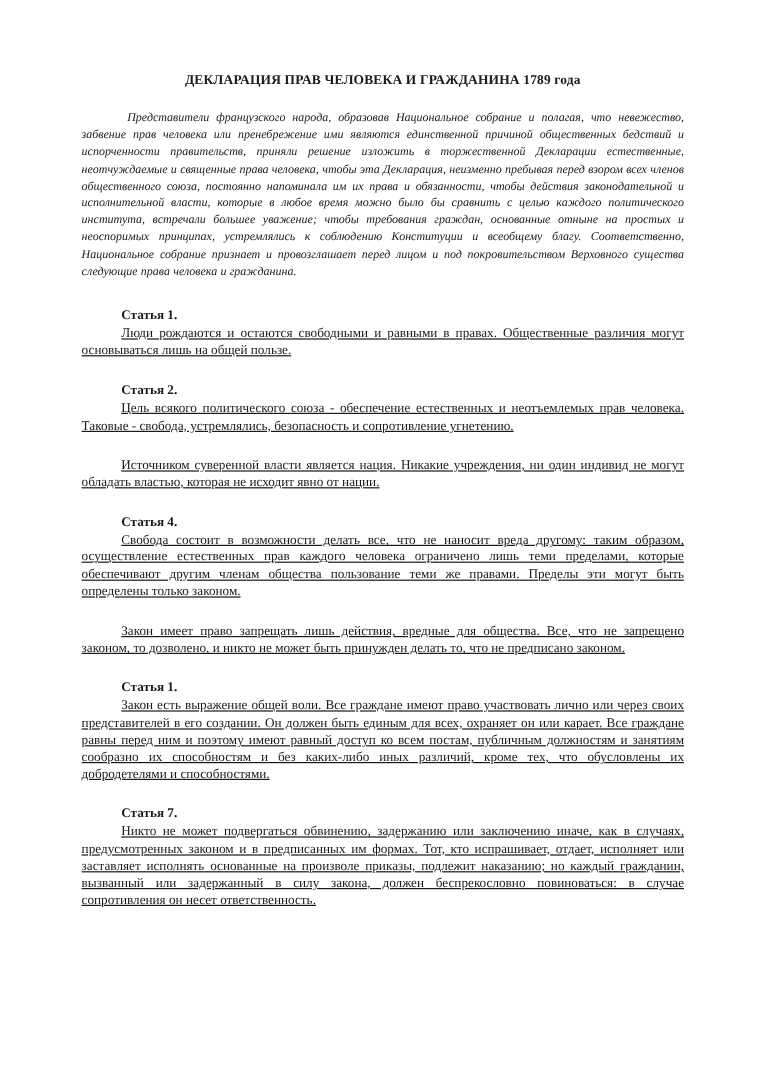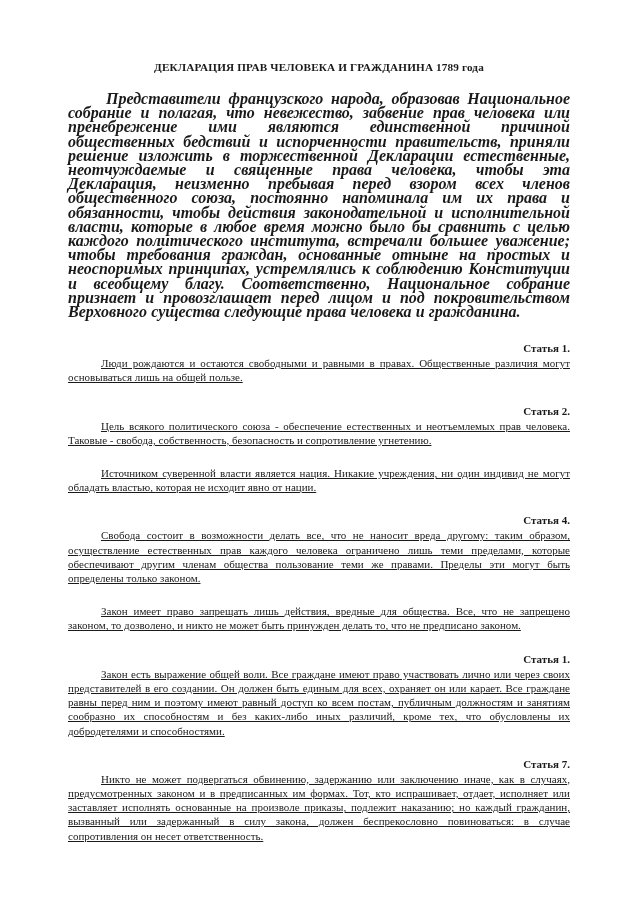--- a/index.html
+++ b/index.html
@@ -25,38 +25,36 @@
   .doc-title {
     text-align: center;
     font-weight: bold;
     font-size: 11.2px;
     letter-spacing: 0.15px;
     margin: 0 0 18px 0;
     line-height: 14px;
   }
   .preamble {
     font-style: italic;
-    font-size: 16px;
+    font-size: 10px;
     line-height: 14.2px;
     text-align: justify;
     text-indent: 38px;
     margin: 0 0 22px 0;
     word-spacing: 0.2px;
-    font-weight: bold;
   }
   .article {
     margin: 0 0 19px 0;
   }
   .article-heading {
     font-weight: bold;
     font-size: 11px;
     line-height: 14px;
     text-indent: 33px;
     margin: 0 0 1px 0;
-    text-align: right;
   }
   .article-body {
     font-size: 11px;
     line-height: 14.2px;
     text-align: justify;
     text-indent: 33px;
     margin: 0;
   }
   .article-body:last-child {
     text-align-last: left;
@@ -72,21 +70,21 @@
 
   <p class="preamble">Представители французского народа, образовав Национальное собрание и полагая, что невежество, забвение прав человека или пренебрежение ими являются единственной причиной общественных бедствий и испорченности правительств, приняли решение изложить в торжественной Декларации естественные, неотчуждаемые и священные права человека, чтобы эта Декларация, неизменно пребывая перед взором всех членов общественного союза, постоянно напоминала им их права и обязанности, чтобы действия законодательной и исполнительной власти, которые в любое время можно было бы сравнить с целью каждого политического института, встречали большее уважение; чтобы требования граждан, основанные отныне на простых и неоспоримых принципах, устремлялись к соблюдению Конституции и всеобщему благу. Соответственно, Национальное собрание признает и провозглашает перед лицом и под покровительством Верховного существа следующие права человека и гражданина.</p>
 
   <div class="articles-container">
     <div class="article">
       <div class="article-heading">Статья 1.</div>
       <p class="article-body">Люди рождаются и остаются свободными и равными в правах. Общественные различия могут основываться лишь на общей пользе.</p>
     </div>
     <div class="article">
       <div class="article-heading">Статья 2.</div>
-      <p class="article-body">Цель всякого политического союза - обеспечение естественных и неотъемлемых прав человека. Таковые - свобода, собственность, безопасность и сопротивление угнетению.</p>
+      <p class="article-body">Цель всякого политического союза - обеспечение естественных и неотъемлемых прав человека. Таковые - свобода, устремлялись, безопасность и сопротивление угнетению.</p>
     </div>
     <div class="article">
       <p class="article-body">Источником суверенной власти является нация. Никакие учреждения, ни один индивид не могут обладать властью, которая не исходит явно от нации.</p>
     </div>
     <div class="article">
       <div class="article-heading">Статья 4.</div>
       <p class="article-body">Свобода состоит в возможности делать все, что не наносит вреда другому: таким образом, осуществление естественных прав каждого человека ограничено лишь теми пределами, которые обеспечивают другим членам общества пользование теми же правами. Пределы эти могут быть определены только законом.</p>
     </div>
     <div class="article">
       <p class="article-body">Закон имеет право запрещать лишь действия, вредные для общества. Все, что не запрещено законом, то дозволено, и никто не может быть принужден делать то, что не предписано законом.</p>

